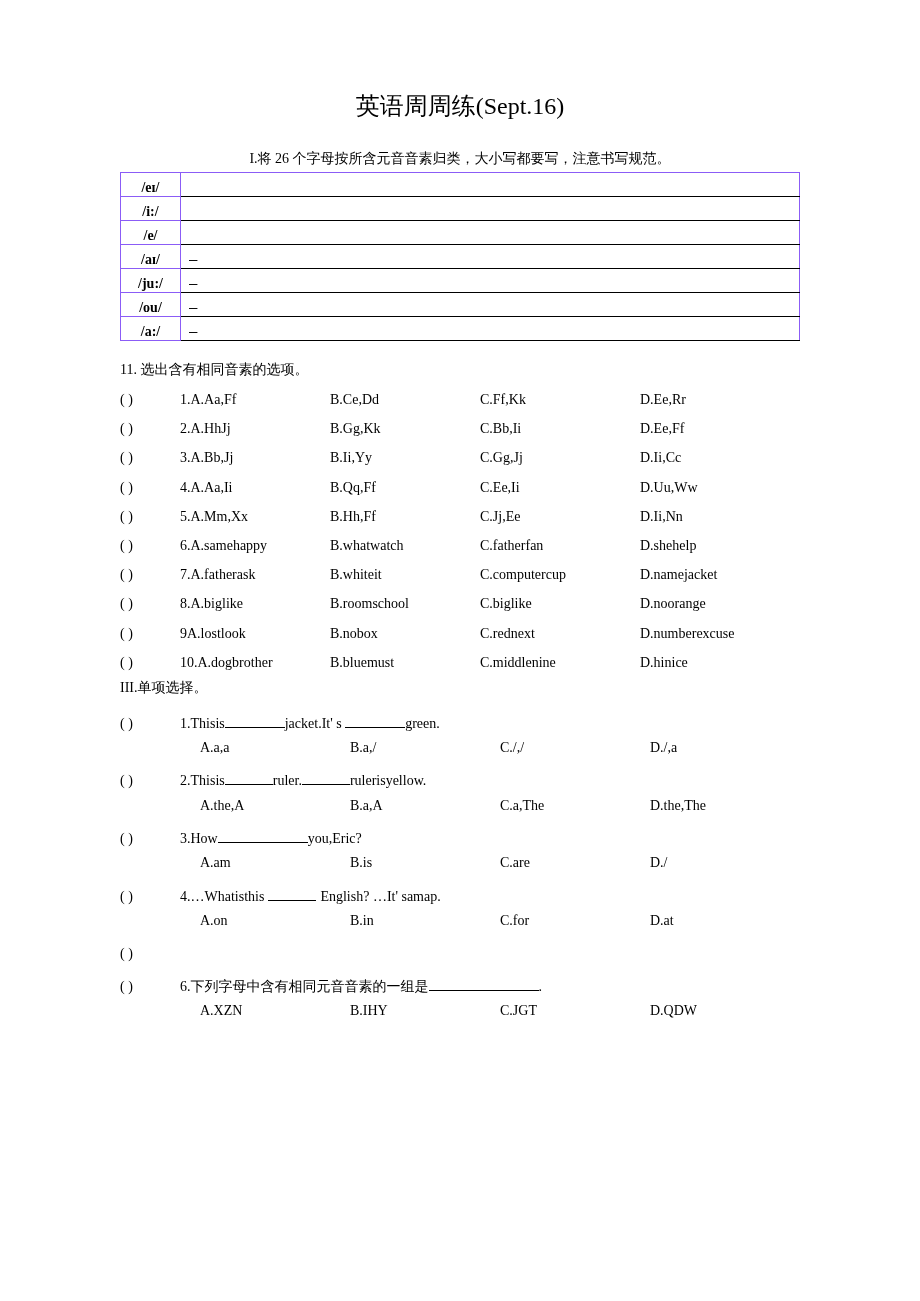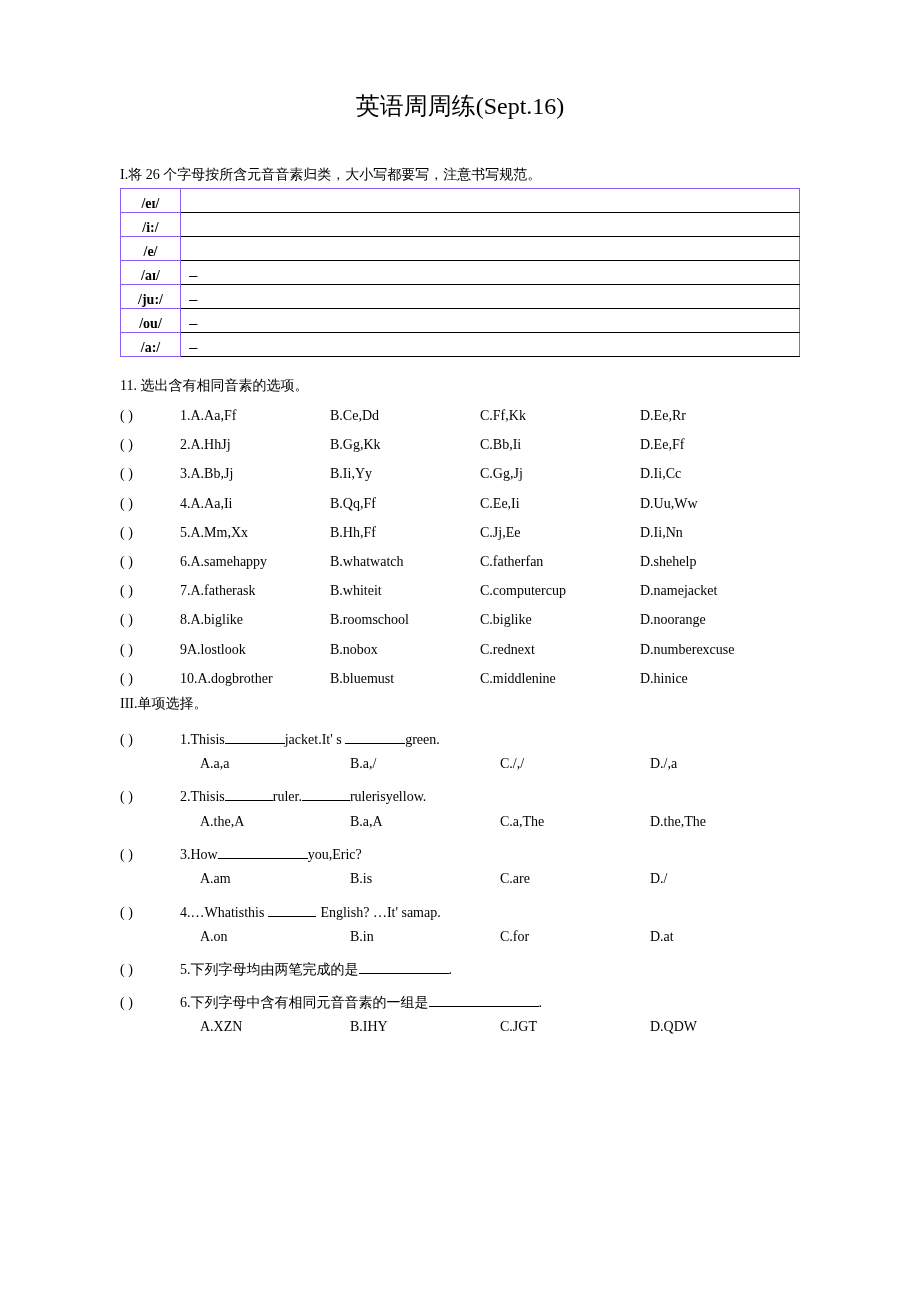--- a/index.html
+++ b/index.html
@@ -8,24 +8,24 @@
       font-size: 14px;
       color: #000;
       background: #fff;
       margin: 0;
       padding: 90px 120px 60px 120px;
       width: 920px;
     }
     .title {
       text-align: center;
       font-size: 24px;
-      margin-bottom: 44px;
+      margin-bottom: 28px;
     }
     .instruction {
-      text-align: left;
+      text-align: center;
       margin-bottom: 4px;
       font-size: 14px;
     }
     table.phonetics {
       border-collapse: collapse;
       width: 100%;
       margin-bottom: 20px;
     }
     table.phonetics td {
       border: 1px solid #8b5cf6;
@@ -251,21 +251,20 @@
       <div class="s3-opts english">
         <span class="o">A.on</span>
         <span class="o">B.in</span>
         <span class="o">C.for</span>
         <span class="o">D.at</span>
       </div>
     </div>
     <div class="s3-q">
       <div class="s3-stem english">
         <span class="paren">(       )</span>
-        <span>5.下列字母均由两笔完成的是<span class="blank blank-long"></span>.</span>
       </div>
     </div>
     <div class="s3-q">
       <div class="s3-stem english">
         <span class="paren">(       )</span>
         <span>6.下列字母中含有相同元音音素的一组是<span class="blank blank-xlong"></span>.</span>
       </div>
       <div class="s3-opts english">
         <span class="o-wide">A.XZN</span>
         <span class="o-wide">B.IHY</span>

